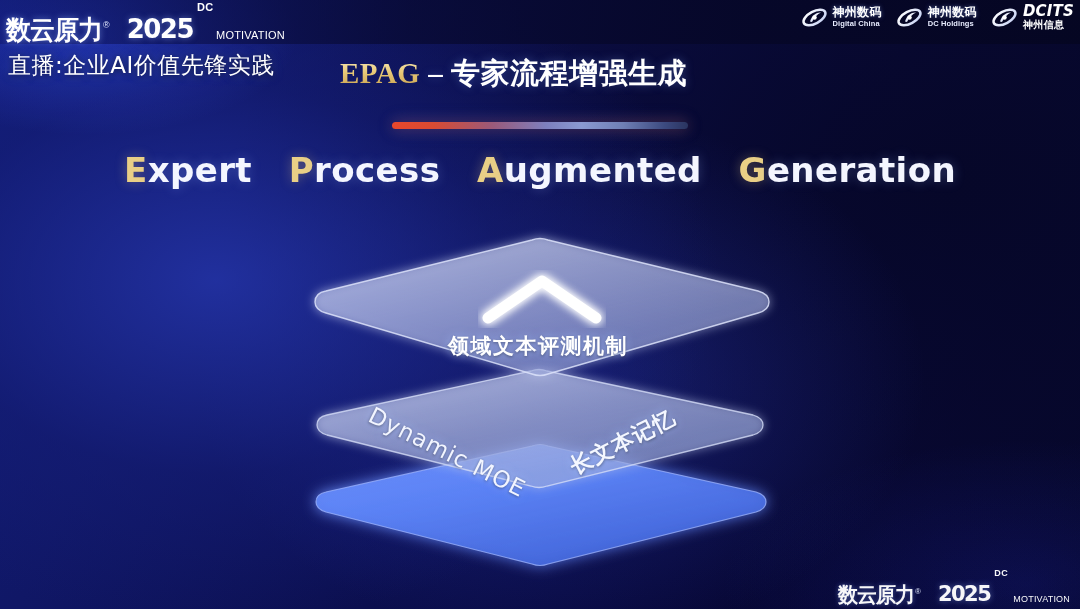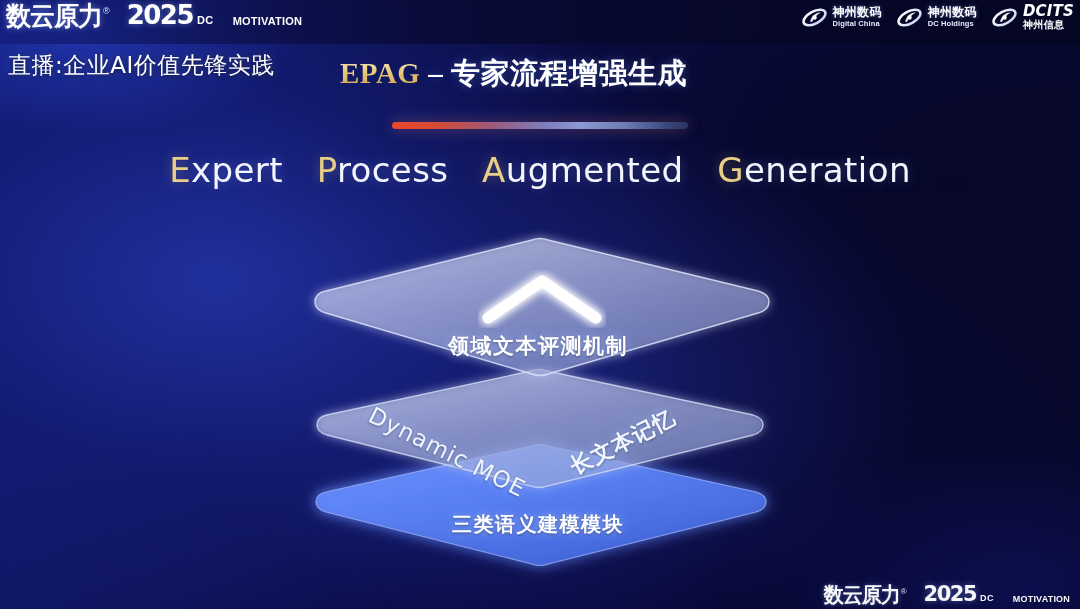--- a/index.html
+++ b/index.html
@@ -40,23 +40,23 @@
     font-size:25px; font-weight:700; color:#ffffff; letter-spacing:-1px;
     line-height:1; text-shadow:0 0 6px rgba(150,180,255,.6);
     transform:scaleY(1.06);
   }
   .logo-reg{ font-size:9px; color:#dfe6ff; line-height:1; position:relative; top:-12px; left:-1px;}
   .logo-yr{
     font-size:26px; font-weight:700; color:#fff; letter-spacing:-1.5px; line-height:1;
     font-family:"DejaVu Sans",sans-serif; margin-left:14px;
     text-shadow:0 0 6px rgba(150,180,255,.5);
   }
-  .logo-dc{ display:flex; flex-direction:row; line-height:1; margin-left:2px; margin-bottom:1px;}
+  .logo-dc{ display:flex; flex-direction:column; line-height:1; margin-left:2px; margin-bottom:1px;}
   .logo-dc .d1{ font-size:11px; font-weight:700; color:#fff; letter-spacing:.4px;}
-  .logo-dc .d2{ font-size:11px; font-weight:700; color:#fff; letter-spacing:.2px; margin-top:1px;padding-left:19px;}
+  .logo-dc .d2{ font-size:11px; font-weight:400; color:#fff; letter-spacing:.2px; margin-top:17px;padding-left:19px;}
 
   .livetitle{
     position:absolute; left:8px; top:50px; z-index:31;
     font-family:"DejaVu Sans",sans-serif;
     font-size:23px; font-weight:400; color:#ffffff; letter-spacing:.5px;
     text-shadow:0 1px 6px rgba(0,0,0,.7), 0 0 12px rgba(120,160,255,.35);
     white-space:nowrap;
   }
 
   
@@ -100,21 +100,21 @@
     border-radius:4px;
     background:linear-gradient(90deg,#e8472c 0%,#d94b33 14%,#9a5a7a 34%,#7d7fbe 52%,#8b9ad2 64%,#6f7fb5 78%,#3c4a80 92%,#2a3460 100%);
     box-shadow:0 0 14px rgba(200,90,60,.35), 0 0 18px rgba(110,140,230,.25);
   }
 
   
   .subtitle{
     position:absolute; left:0; right:0; top:150px; z-index:24;
     text-align:center;
     font-family:"DejaVu Sans",sans-serif;
-    font-size:34px; font-weight:400; letter-spacing:.4px; white-space:nowrap;
+    font-size:34px; font-weight:700; letter-spacing:.4px; white-space:nowrap;
   }
   .subtitle .cap{ color:#e9cf86; text-shadow:0 0 12px rgba(230,200,130,.35); }
   .subtitle .rest{ color:#f4f6ff; text-shadow:0 0 12px rgba(150,180,255,.3); }
 
   
   .stack{ position:absolute; left:0; top:0; width:892px; height:609px; z-index:20; pointer-events:none;}
   .plate{ position:absolute; pointer-events:auto; }
   .plate svg{ display:block; overflow:visible; }
 
   .plate-label{
@@ -315,21 +315,20 @@
               </feMerge>
           </filter>
         </defs>
         <path d="M10 48 L64 11 L118 48" fill="none" stroke="#ffffff" stroke-width="11" stroke-linecap="round" stroke-linejoin="round" filter="url(#glow)"></path>
       </svg>
     </div>
 
     <div class="plate-label" id="label-top">领域文本评测机制</div>
     <div class="plate-label" id="label-moe">Dynamic MOE</div>
     <div class="plate-label" id="label-mem">长文本记忆</div>
-    <div class="plate-label" id="label-bottom">三类语义建模模块</div>
   </div>
 
   <div class="wm">
     <span class="logo-cn">数云原力</span>
     <span class="logo-reg">®</span>
     <span class="logo-yr">2025</span>
     <span class="logo-dc">
       <span class="d1">DC</span>
       <span class="d2">MOTIVATION</span>
     </span>

